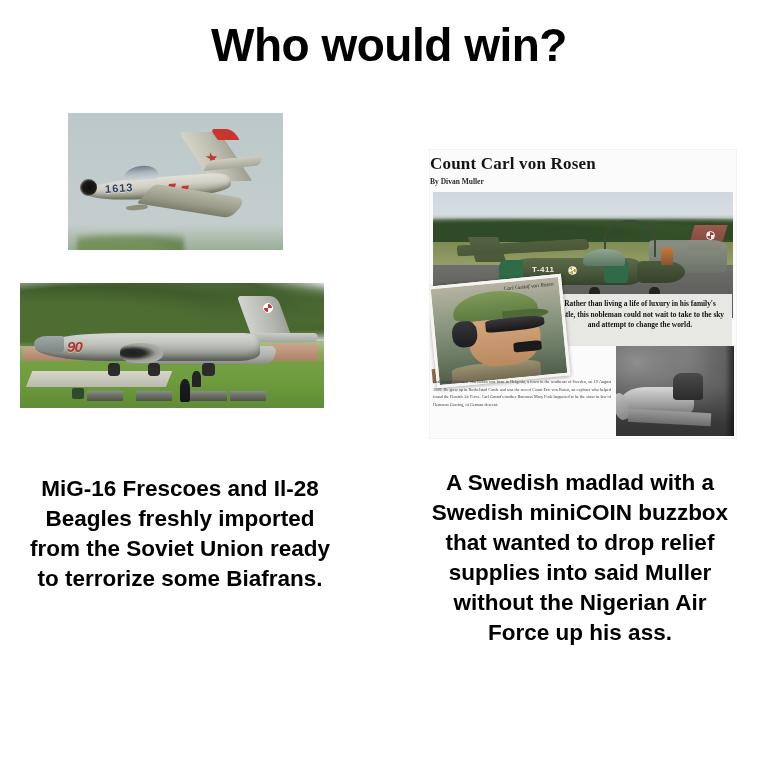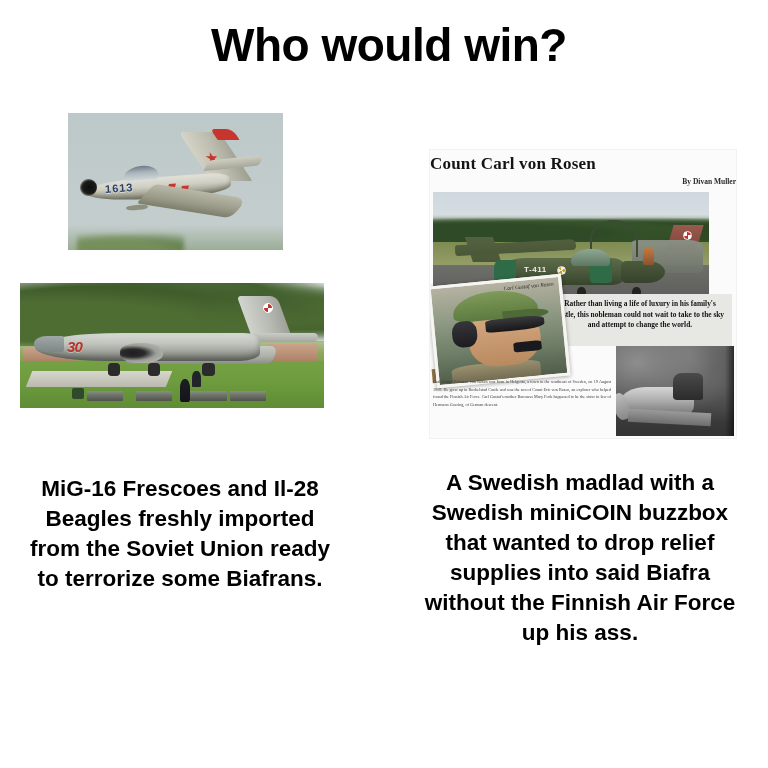--- a/index.html
+++ b/index.html
@@ -263,29 +263,29 @@
     position: absolute; left: 0; top: 4px; width: 100%;
     text-align: left;
     font-family: "Liberation Serif", serif;
     font-weight: bold;
     font-size: 17px;
     color: #141414;
     letter-spacing: .2px;
   }
   .mag-byline {
     position: absolute; left: 0; top: 27px; width: 100%;
-    text-align: right;
+    text-align: left;
     font-family: "Liberation Serif", serif;
     font-weight: bold;
     font-size: 7.5px;
     color: #2a2a2a;
   }
   
   .mag-hero {
-    position: absolute; left: 3px; top: 42px; width: 276px; height: 126px;
+    position: absolute; left: 3px; top: 42px; width: 300px; height: 126px;
     overflow: hidden;
     background: linear-gradient(#cfd8de 0%, #d5dde1 18%, #4e6a3e 30%, #5d7c45 40%, #7d8a5f 52%, #9a9a86 62%, #6c6c68 72%, #5f5f5c 100%);
   }
   .mag-hero .hero-trees {
     position: absolute; left: 0; top: 20%; width: 100%; height: 22%;
     background:
       radial-gradient(ellipse at 10% 60%, #2f4a26 0%, #2f4a26 40%, rgba(47,74,38,0) 70%),
       radial-gradient(ellipse at 30% 50%, #3a5a2e 0%, #3a5a2e 40%, rgba(58,90,46,0) 70%),
       radial-gradient(ellipse at 52% 60%, #33512a 0%, #33512a 38%, rgba(51,81,42,0) 68%),
       radial-gradient(ellipse at 75% 52%, #2e4824 0%, #2e4824 40%, rgba(46,72,36,0) 70%),
@@ -542,21 +542,21 @@
   <div class="bldg r"></div>
   <div class="grass"></div>
   <div class="apron"></div>
   <div class="tailfin"></div>
   <div class="tail-roundel"></div>
   <div class="tailplane"></div>
   <div class="wing"></div>
   <div class="body"></div>
   <div class="nose-glass"></div>
   <div class="engine"></div>
-  <div class="num50">30</div>
+  <div class="num50">90</div>
   <div class="gear g1"></div>
   <div class="gear g2"></div>
   <div class="gear g3"></div>
   <div class="bin"></div>
   <div class="bench n1"></div>
   <div class="bench n2"></div>
   <div class="bench n3"></div>
   <div class="bench n4"></div>
   <div class="person"></div>
   <div class="person2"></div>
@@ -613,13 +613,13 @@
     <div class="pp-glasses"></div>
     <div class="pp-mic"></div>
     <div class="pp-caption">Carl Gustaf von Rosen</div>
   </div>
 
   <div class="mag-body">Carl Gustaf Ericsson von Rosen was born in Helgesta, a town in the southeast of Sweden, on 19 August 1909. He grew up in Rockelstad Castle and was the son of Count Eric von Rosen, an explorer who helped found the Finnish Air Force. Carl Gustaf's mother Baroness Mary Fock happened to be the sister in law of Hermann Goering, of German descent.</div>
 </div>
 
 <div class="caption caption-left">MiG-16 Frescoes and Il-28 Beagles freshly imported from the Soviet Union ready to terrorize some Biafrans.</div>
 
-<div class="caption caption-right">A Swedish madlad with a Swedish miniCOIN buzzbox that wanted to drop relief supplies into said Biafra without the Finnish Air Force up his ass.</div>
+<div class="caption caption-right">A Swedish madlad with a Swedish miniCOIN buzzbox that wanted to drop relief supplies into said Muller without the Nigerian Air Force up his ass.</div>
 
 </body></html>

